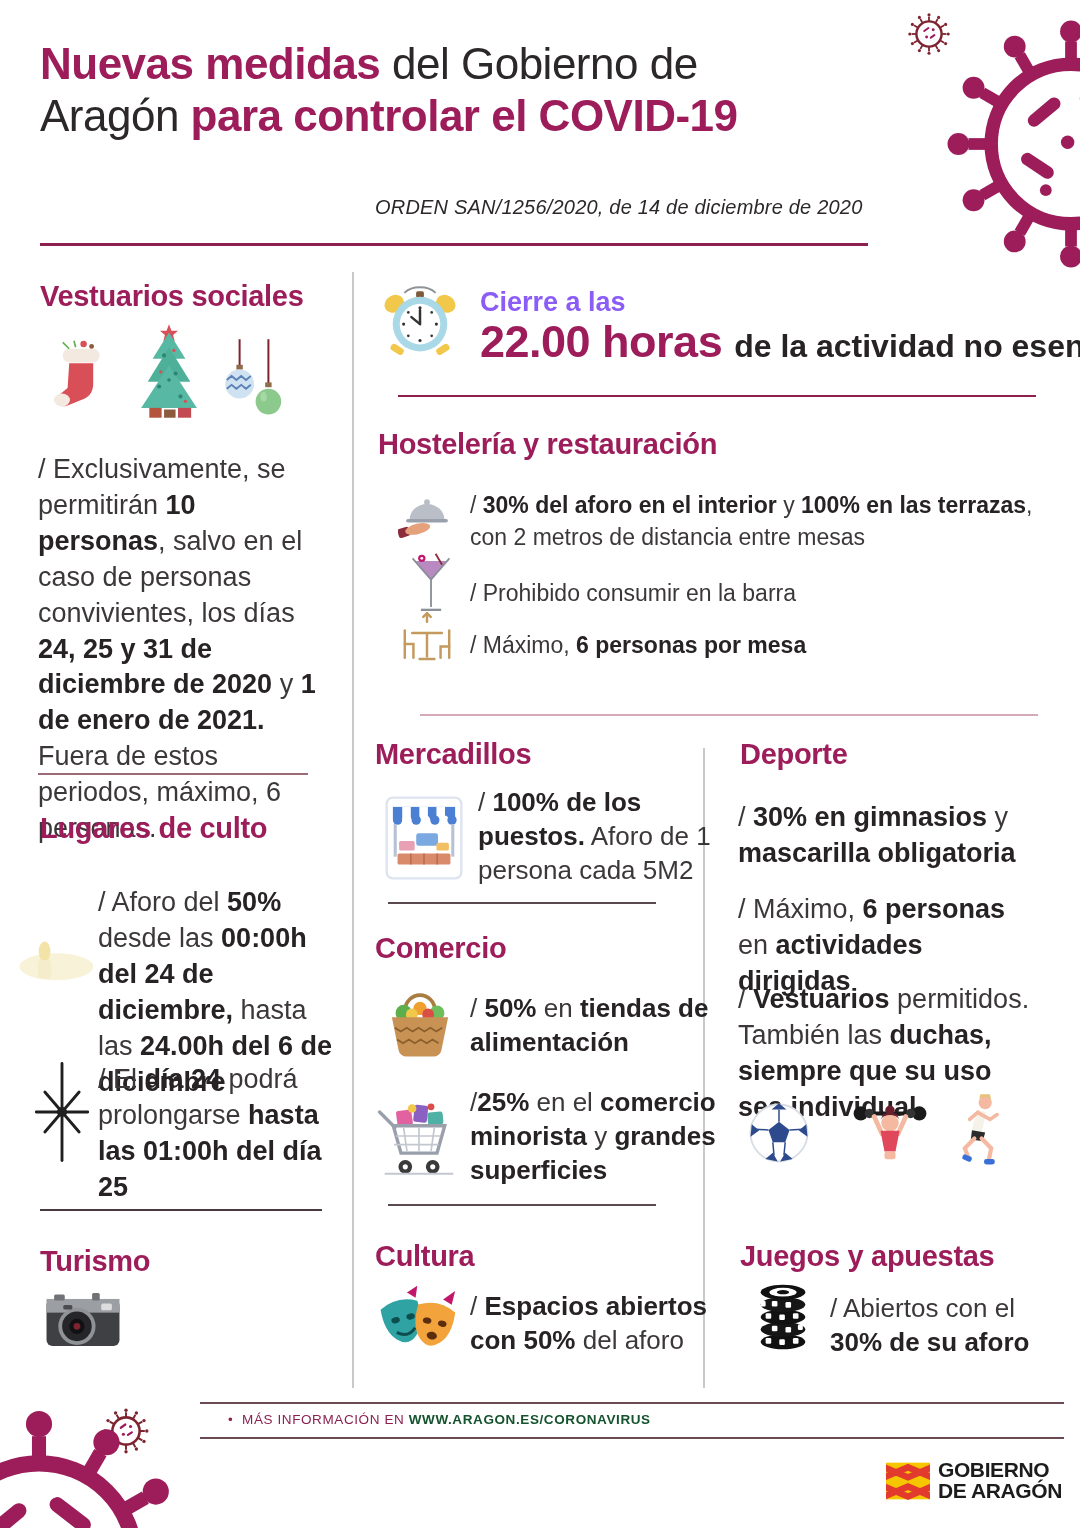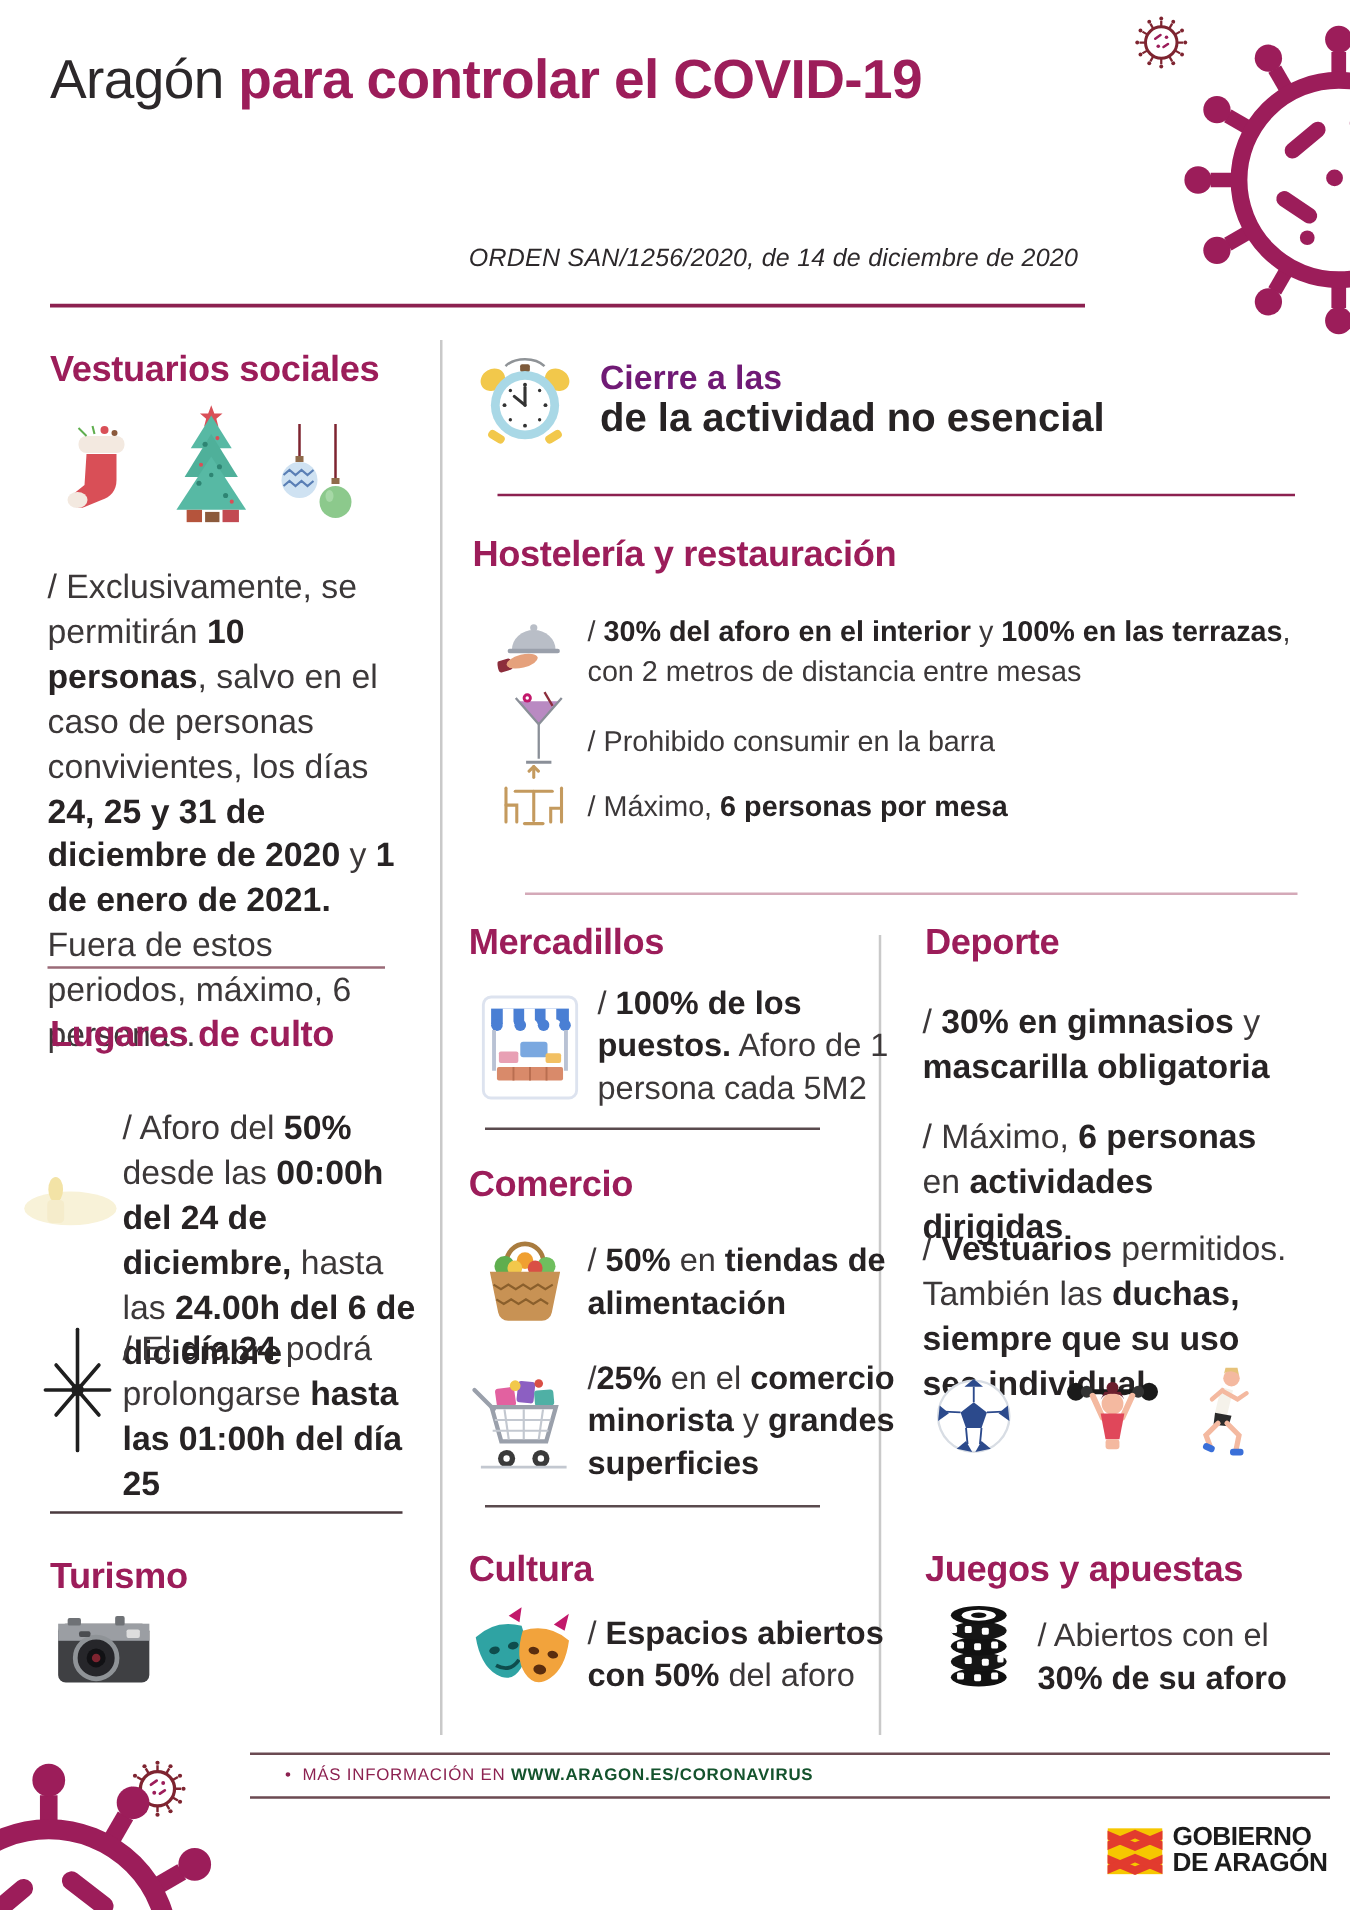--- a/index.html
+++ b/index.html
@@ -16,21 +16,21 @@
   .alert{color:#9c1d5a;font-size:40px;font-weight:400;letter-spacing:0.5px;}
   .alert sup{font-size:22px;top:-16px;position:relative;}
   .order{font-style:italic;font-size:20px;color:#2c282a;font-weight:500;letter-spacing:0.2px;}
   .body-lg{font-size:27px;line-height:1.33;}
   .body-md{font-size:26px;line-height:1.3;}
   .body-sm{font-size:23px;line-height:1.38;}
   .hr{background:#8c2150;height:3px;}
   .hr-thin{background:#7d5560;height:2px;}
   .hr-pink{background:#d4a9b8;height:2px;}
   .vline{background:#c9c9c9;width:2px;}
-  .cierre-lead{font-size:27px;font-weight:700;color:#701a75;}
+  .cierre-lead{font-size:27px;font-weight:700;color:#8b5cf6;}
   .cierre-time{font-size:45px;font-weight:700;color:#9c1d5a;letter-spacing:-0.5px;}
   .cierre-tail{font-size:32px;font-weight:700;color:#272324;}
   .footer-t{font-size:13.5px;letter-spacing:0.6px;color:#8c2150;font-weight:500;}
   .footer-t .b{font-weight:700;color:#14532d;}
   .logo-txt{font-size:21px;line-height:0.98;font-weight:700;color:#1c1c1c;letter-spacing:-0.4px;}
 </style>
 </head>
 <body>
 
 <div class="page">
@@ -160,20 +160,21 @@
       <use href="#virus"></use>
     </svg>
   <svg class="abs" style="left:100px;top:1405px" width="52" height="52">
       <use href="#virus-s"></use>
     </svg>
   <svg class="abs" style="left:-112px;top:1408px" width="302" height="302">
       <use href="#virus"></use>
     </svg>
 
   <div class="abs title rt" style="left:40px;top:38px;width:840px">
+    <div><span class="b accent">Nuevas medidas</span><span class="ink"> del Gobierno de</span></div>
     <div><span class="ink">Aragón </span><span class="b accent">para controlar el COVID-19</span></div>
   </div>
   <div class="abs order" style="left:375px;top:196px">ORDEN SAN/1256/2020, de 14 de diciembre de 2020</div>
   <div class="abs hr" style="left:40px;top:243px;width:828px"></div>
 
   <div class="abs sec-h" style="left:40px;top:280px">Vestuarios sociales</div>
 
   <svg class="abs" style="left:42px;top:330px" width="80" height="108" viewBox="0 0 100 120">
     <path d="M34 34 h30 v26 c0 11 -6 17 -15 20 l-17 7 c-10 4 -18 -7 -10 -14 l10 -8 z" fill="#d94f57"></path>
     <ellipse cx="25" cy="80" rx="10" ry="8" fill="#f3e9e0"></ellipse>
@@ -288,20 +289,21 @@
       <circle cx="35" cy="71" r="1.7"></circle>
         <circle cx="65" cy="71" r="1.7"></circle>
     </g>
     <g stroke="#333333" stroke-width="3.2" stroke-linecap="round">
       <line x1="50" y1="56" x2="50" y2="38"></line>
       <line x1="50" y1="56" x2="39" y2="47"></line>
     </g>
   </svg>
   <div class="abs cierre-lead" style="left:480px;top:287px">Cierre a las</div>
   <div class="abs" style="left:480px;top:316px;display:flex;align-items:baseline;gap:12px;white-space:nowrap">
+    <span class="cierre-time">22.00 horas</span>
     <span class="cierre-tail">de la actividad no esencial</span>
   </div>
   <div class="abs hr-thin" style="left:398px;top:395px;width:638px;background:#8c2150"></div>
 
   <div class="abs sec-h" style="left:378px;top:428px">Hostelería y restauración</div>
 
   <svg class="abs" style="left:398px;top:486px" width="58" height="58" viewBox="0 0 100 100">
     <rect x="0" y="72" width="20" height="16" rx="4" fill="#8c2d3c" transform="rotate(-18 10 80)"></rect>
     <ellipse cx="34" cy="74" rx="22" ry="9" fill="#e5a17c" transform="rotate(-14 34 74)"></ellipse>
     <path d="M20 58 a30 27 0 0 1 60 0 z" fill="#b9bec7"></path>

